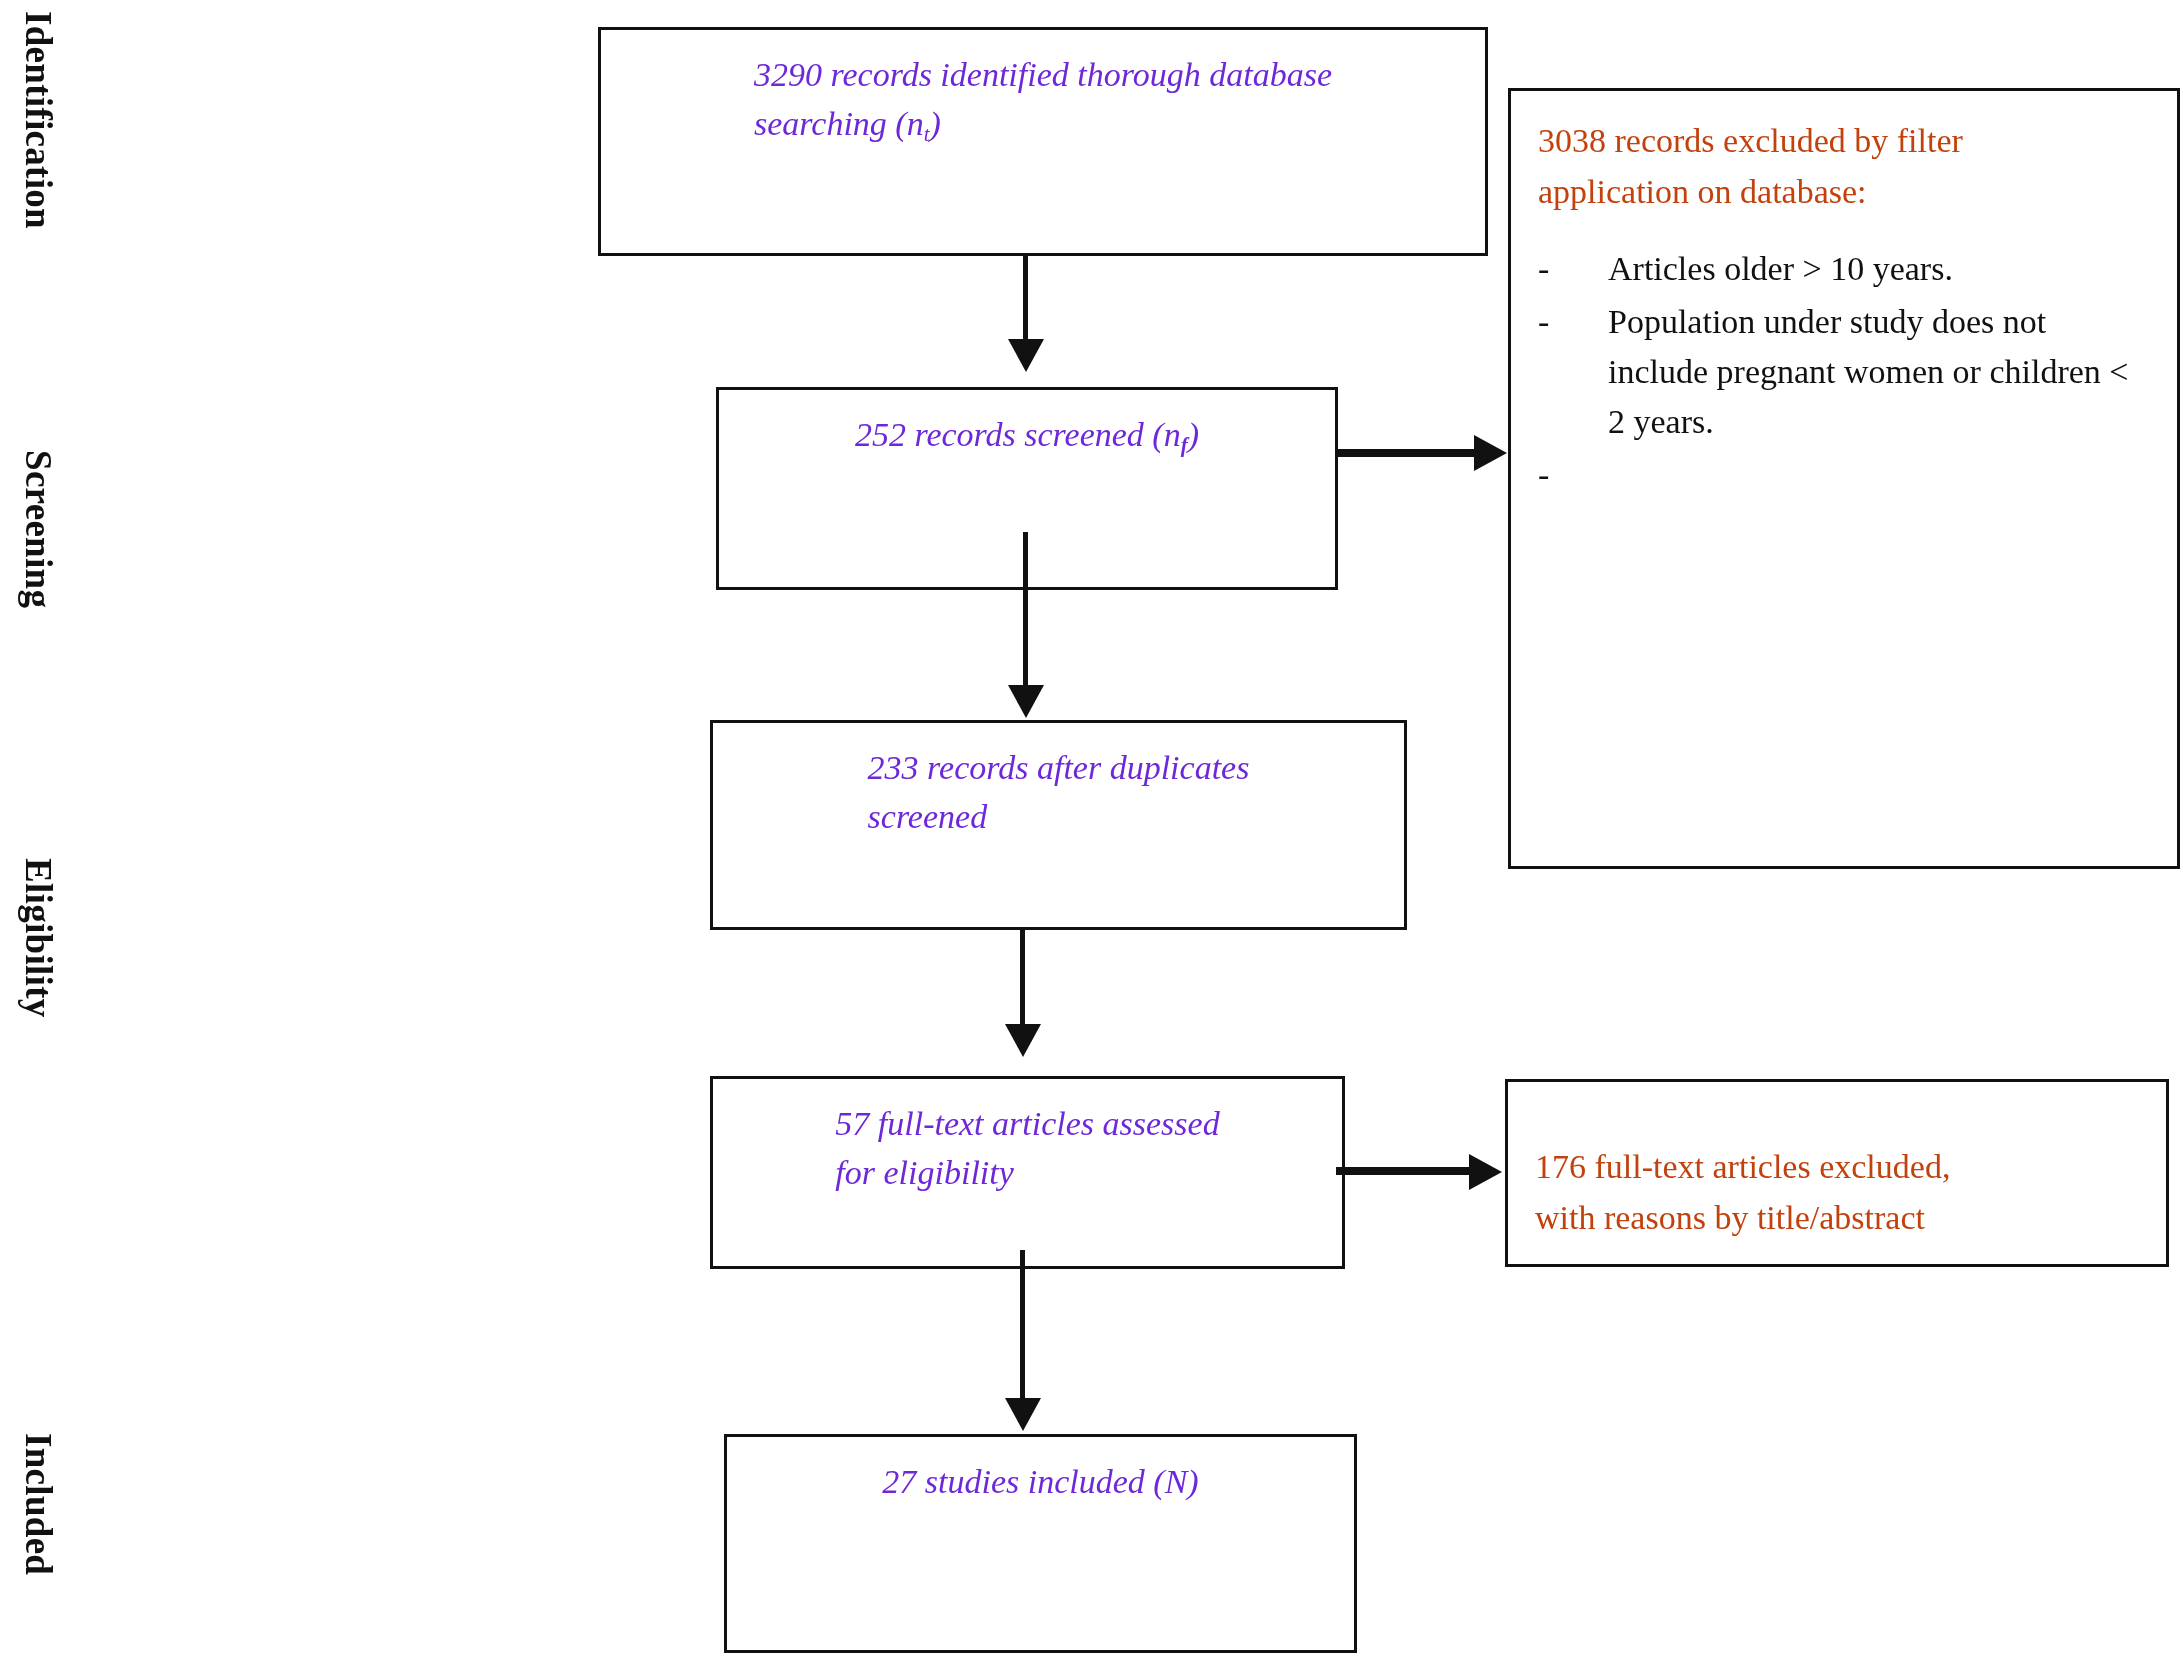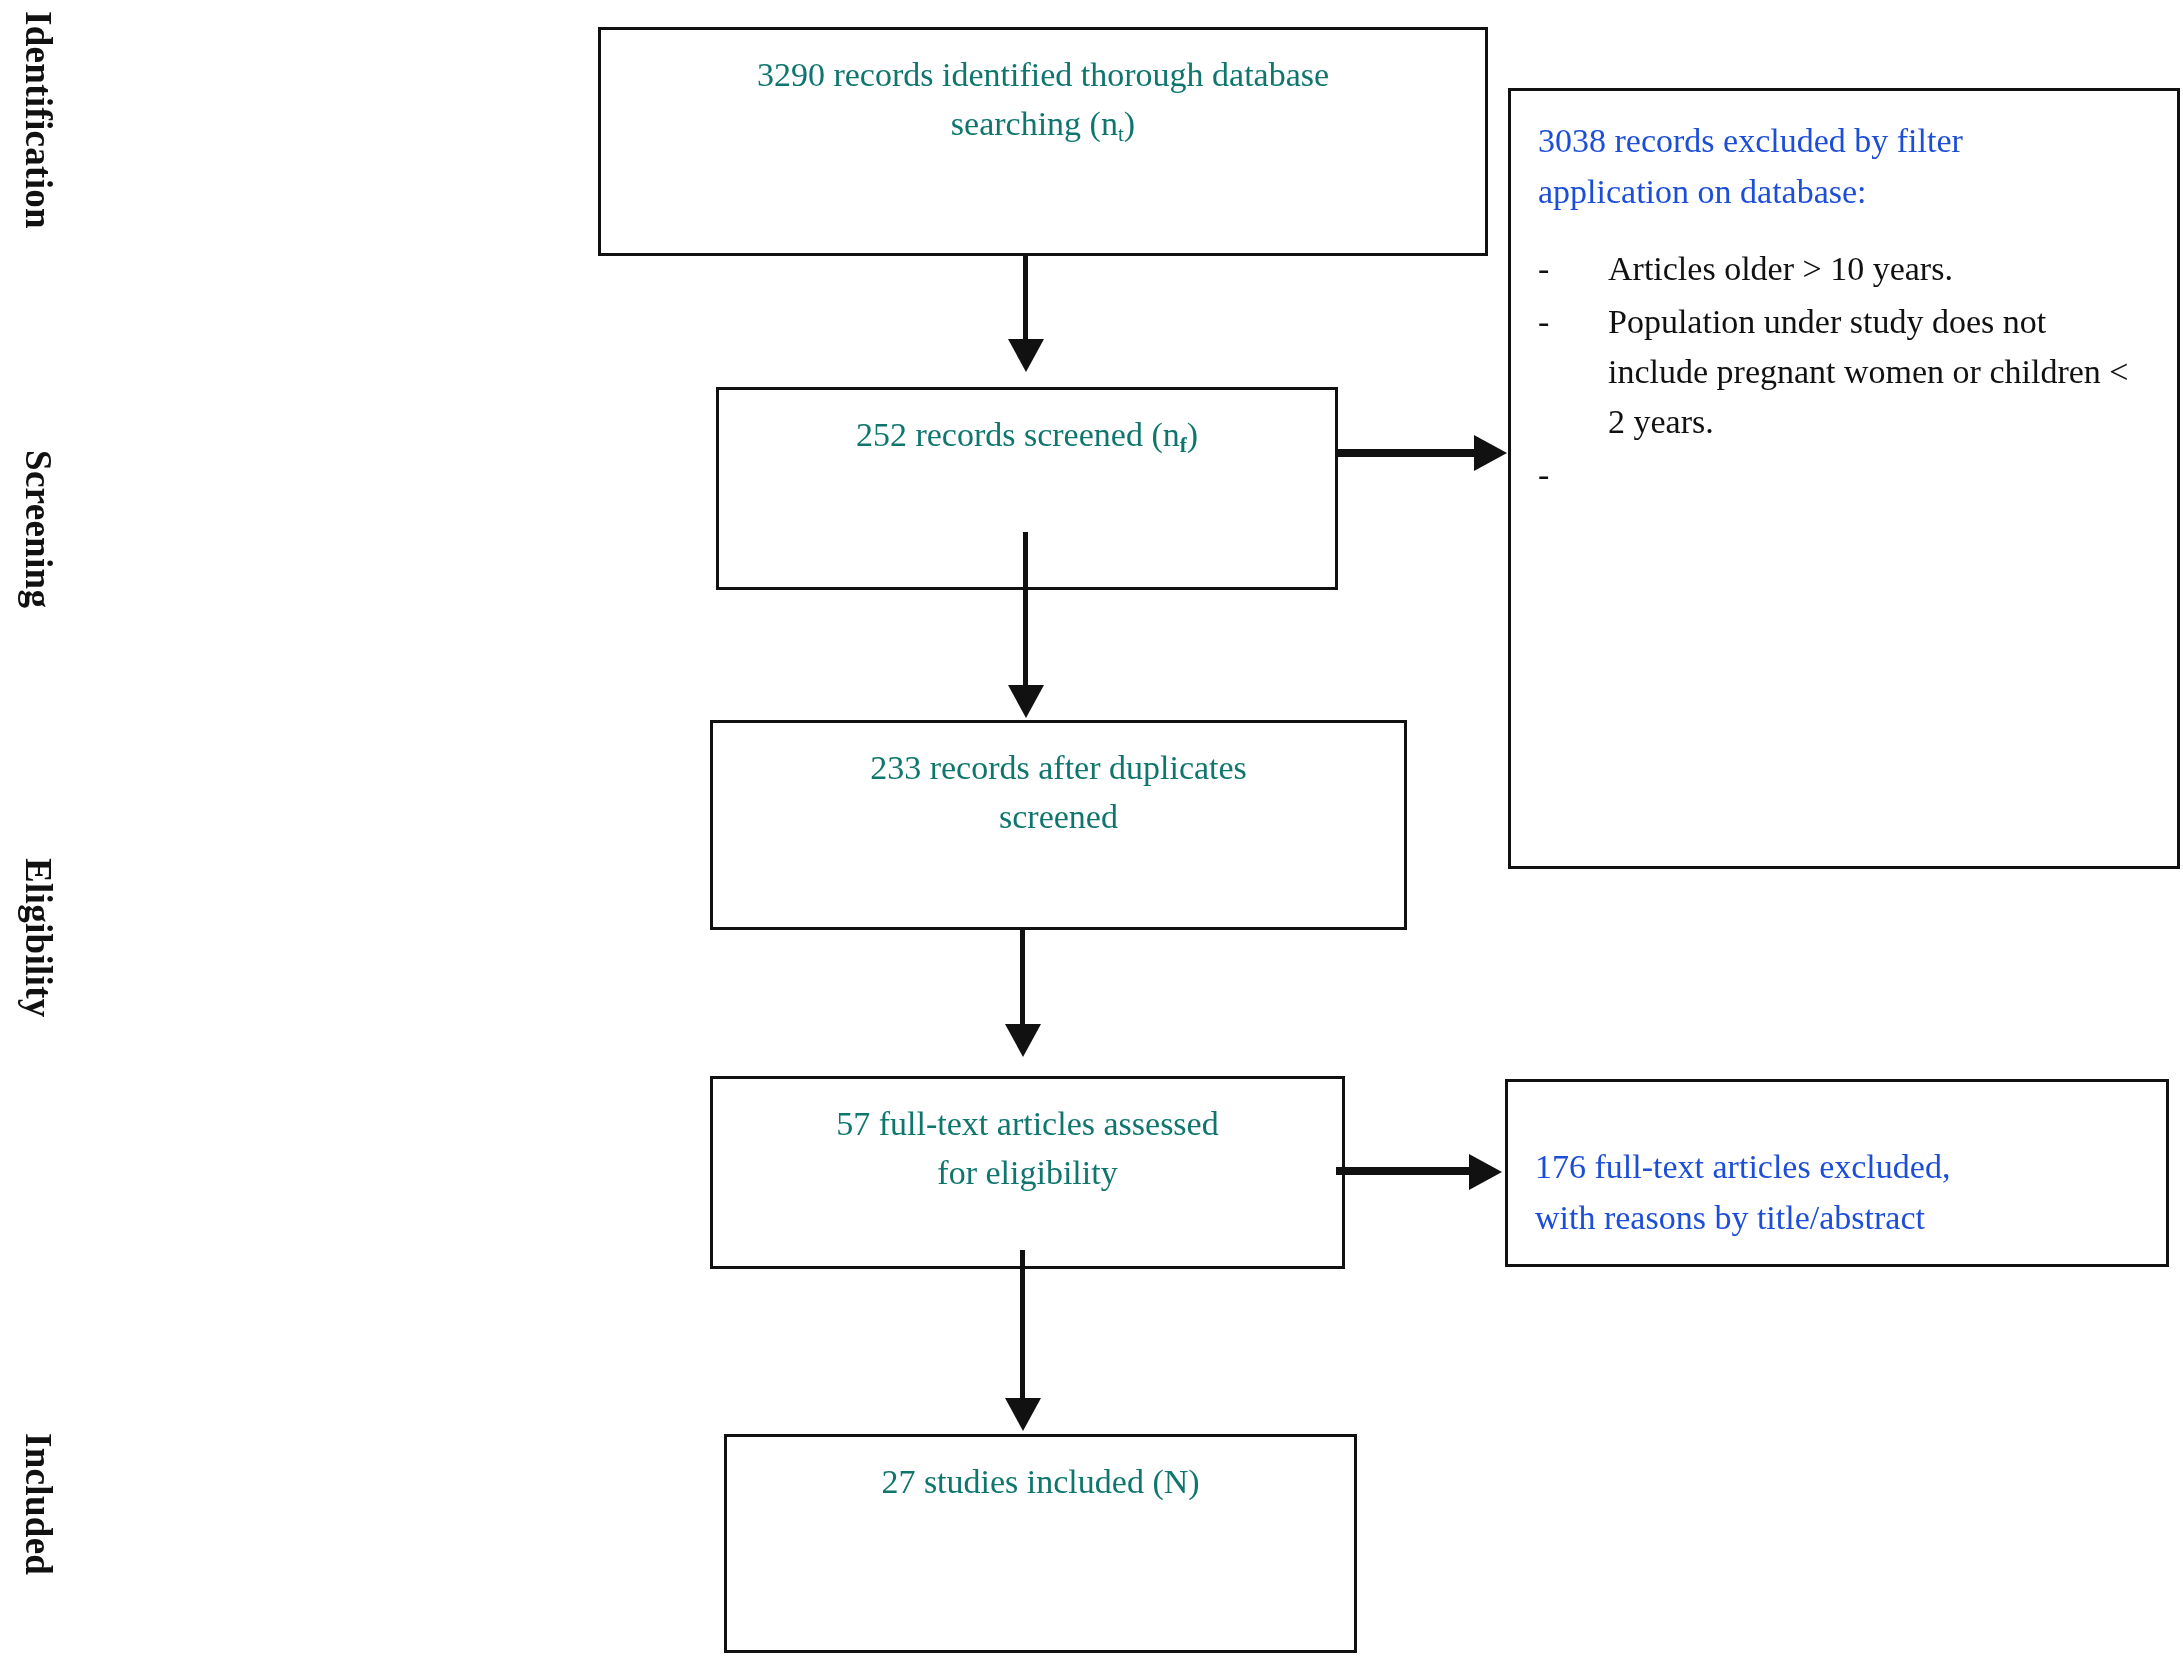--- a/index.html
+++ b/index.html
@@ -38,37 +38,37 @@
     position: absolute;
     box-sizing: border-box;
     border: 3px solid #111111;
     background: #ffffff;
     display: flex;
     justify-content: center;
   }
   .flow-box .box-text {
     font-size: 34px;
     line-height: 1.45;
-    text-align: center;
-    color: #0f766e;
+    color: #6d28d9;
+    font-style: italic;
   }
   .flow-box.pad-top .box-text { padding-top: 20px; }
 
   
   .excl-box {
     position: absolute;
     box-sizing: border-box;
     border: 3px solid #111111;
     background: #ffffff;
   }
   .excl-box .excl-head {
     font-size: 34px;
     line-height: 1.5;
     text-align: left;
-    color: #1d4ed8;
+    color: #c2410c;
     padding: 24px 27px 0 27px;
   }
   .excl-list {
     list-style: none;
     margin: 0;
     padding: 27px 27px 0 27px;
   }
   .excl-list li {
     position: relative;
     font-size: 34px;

